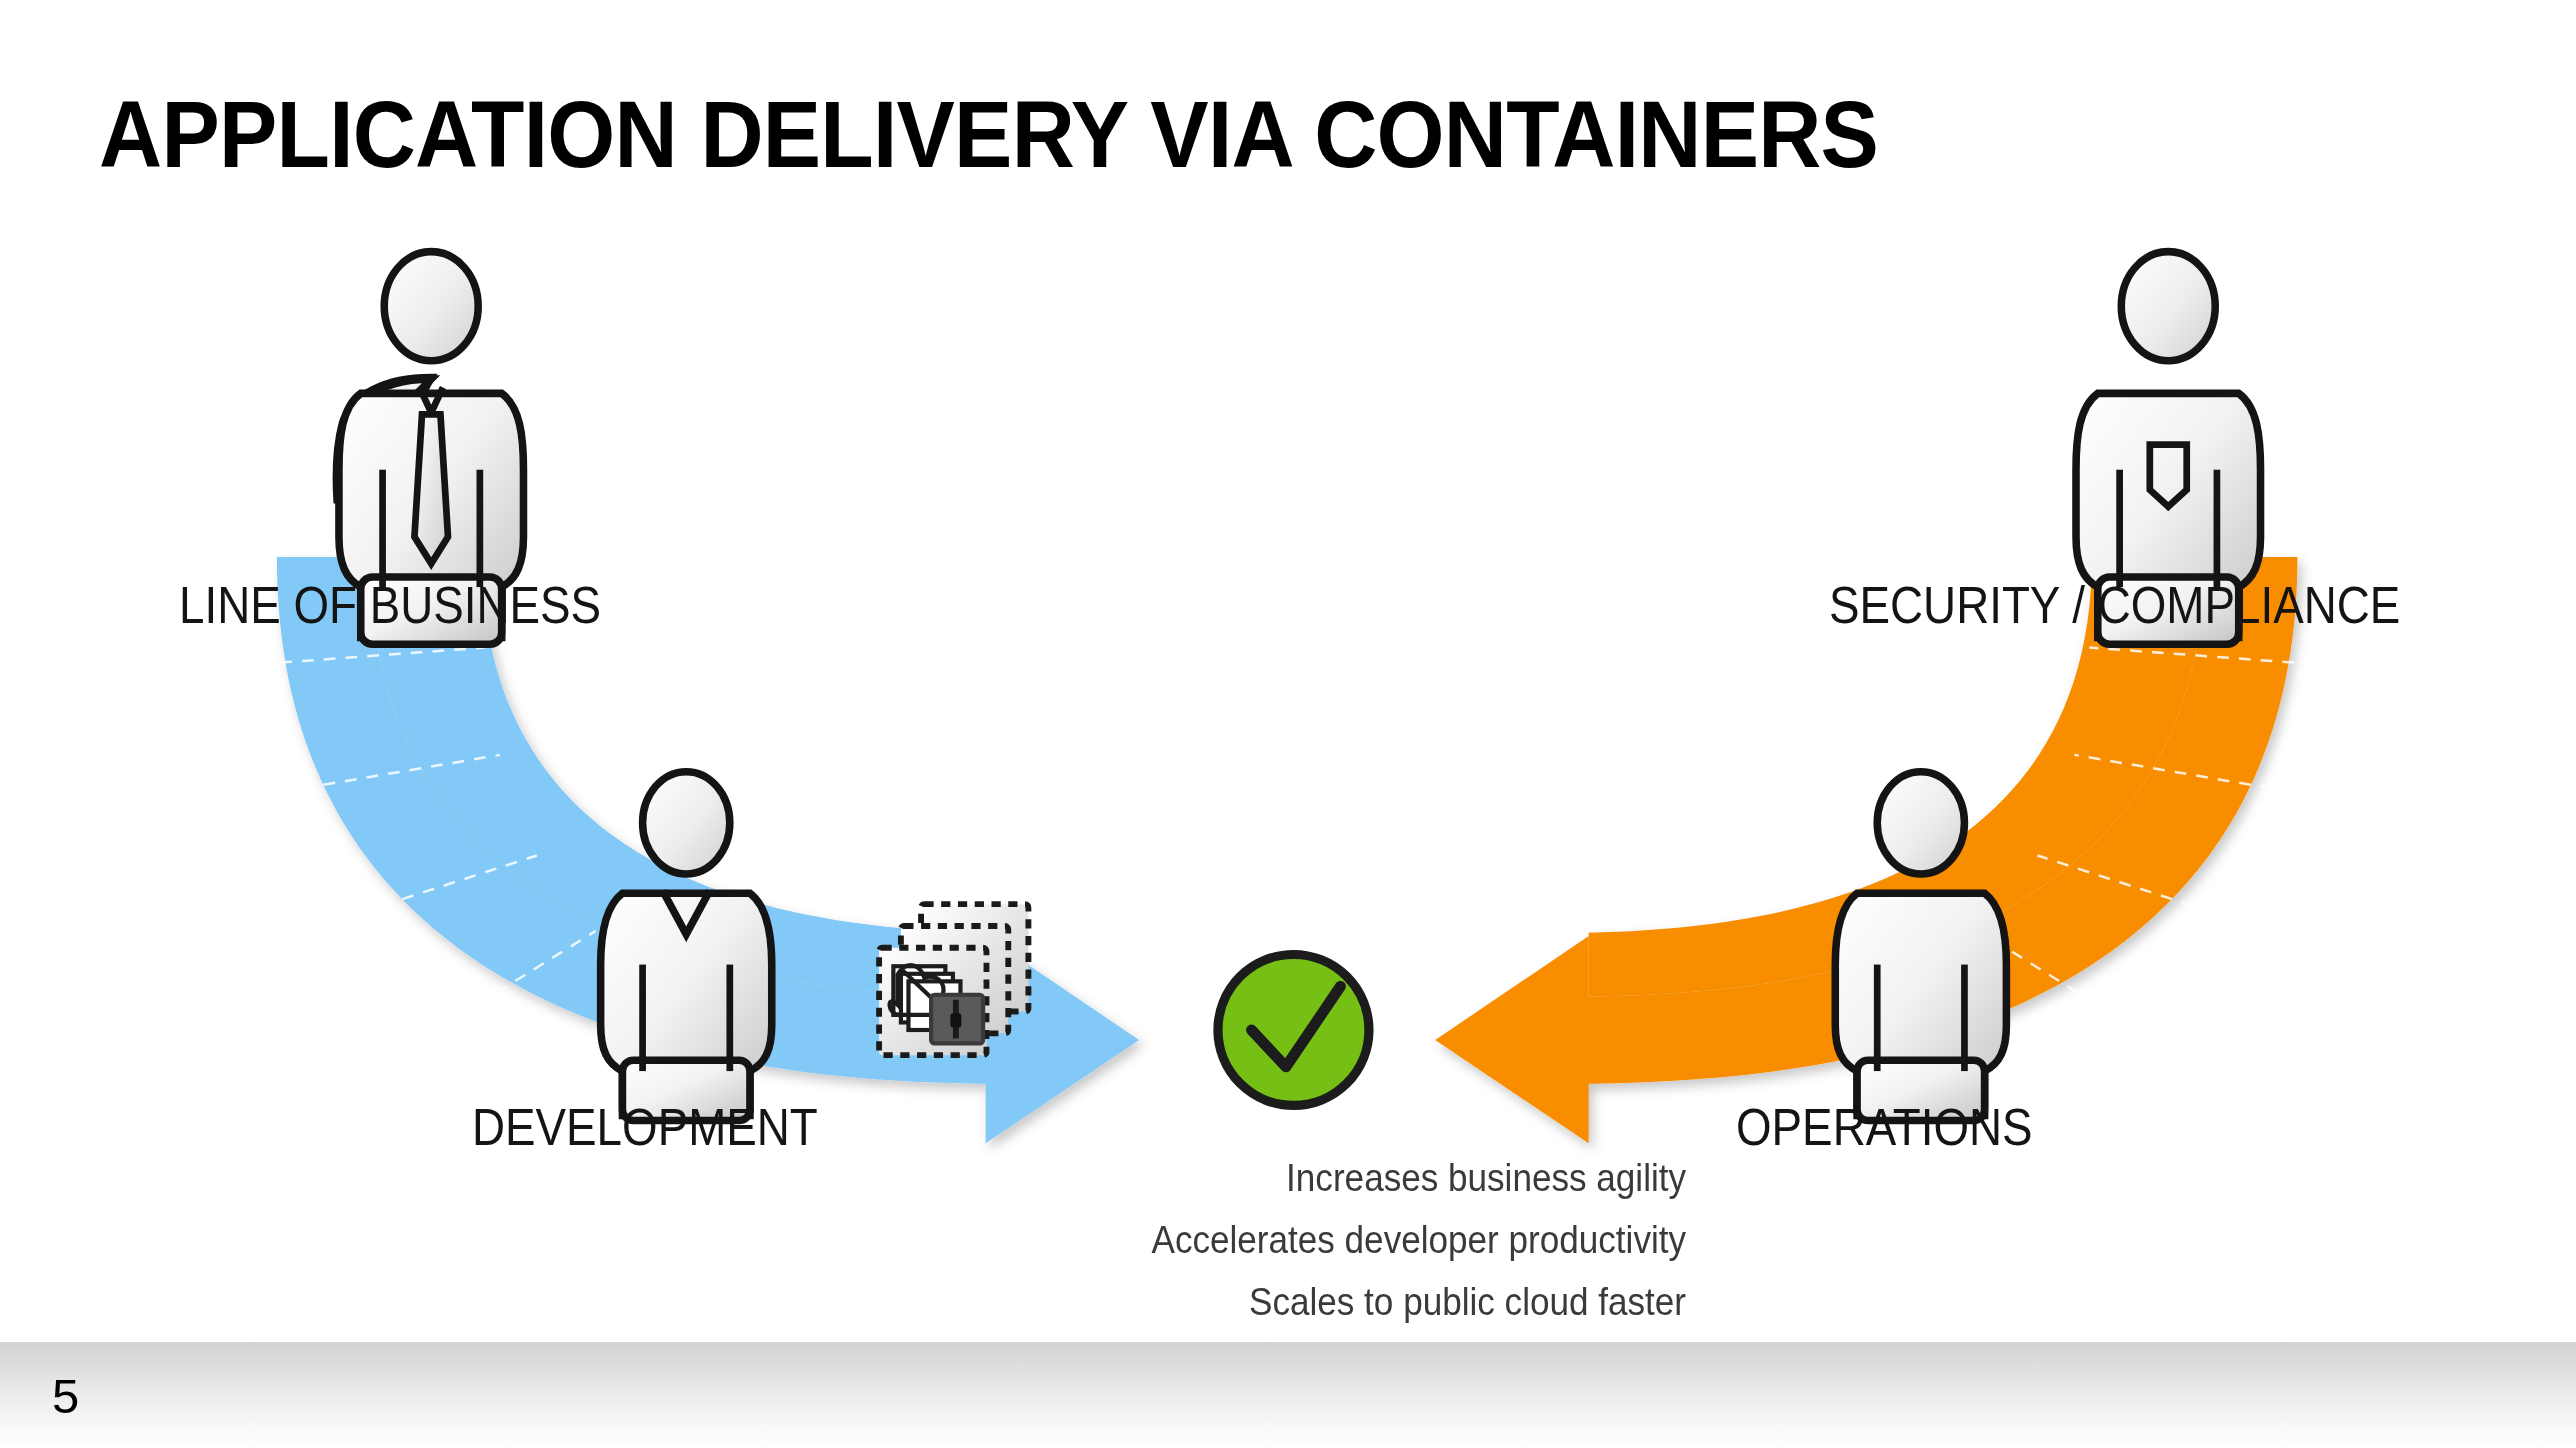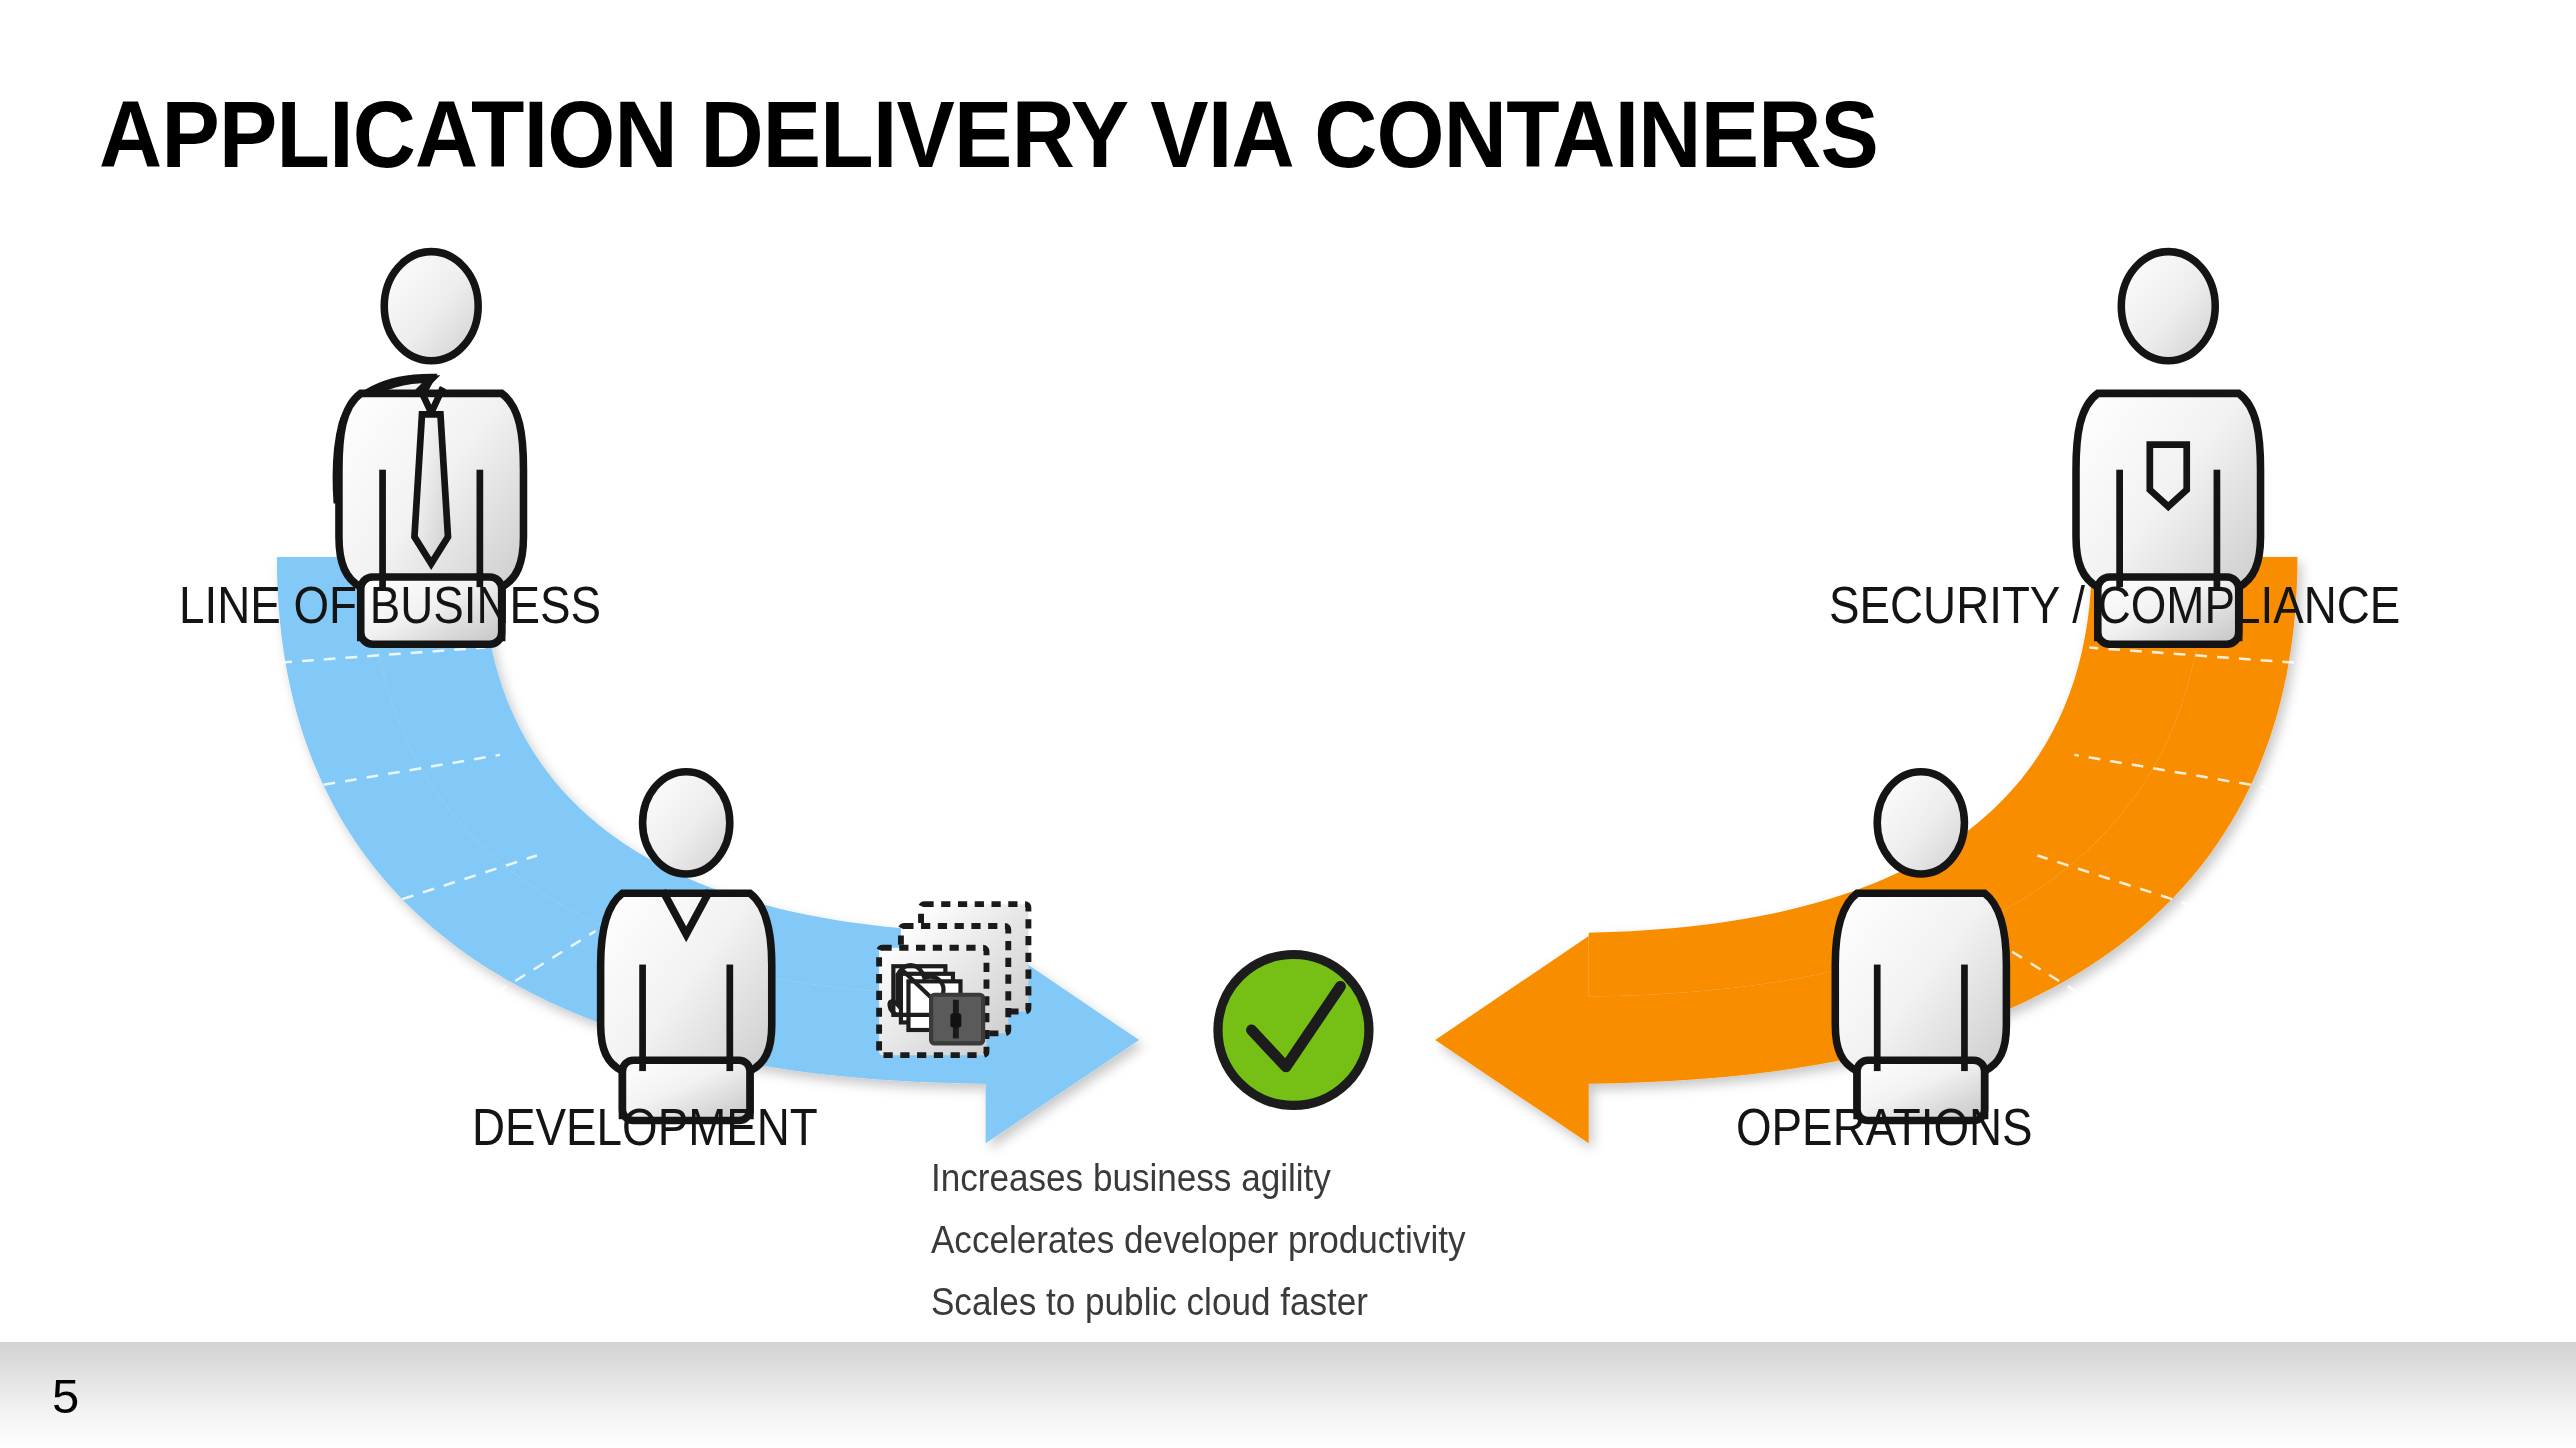--- a/index.html
+++ b/index.html
@@ -69,21 +69,21 @@
   .role-dev      { left: 472px;  top: 1101px; transform-origin: left top; }
   .role-sec      { left: 1829px; top: 579px;  transform-origin: left top; }
   .role-ops      { left: 1736px; top: 1101px; transform-origin: left top; }
 
   
   .benefits {
     position: absolute;
     left: 889px;
     top: 1147px;
     width: 839px;
-    text-align: left;
+    text-align: right;
   }
   .benefit-line {
     font-size: 39px;
     line-height: 62px;
     color: #3a3a3a;
     white-space: nowrap;
     transform: scaleX(0.90);
   }
 
   

